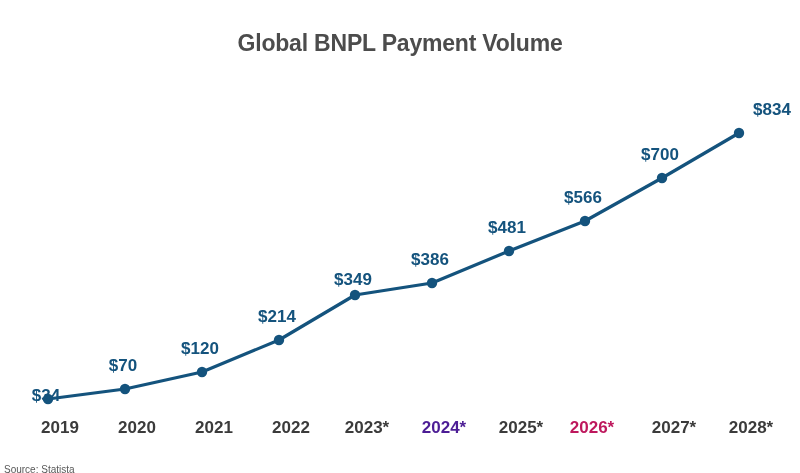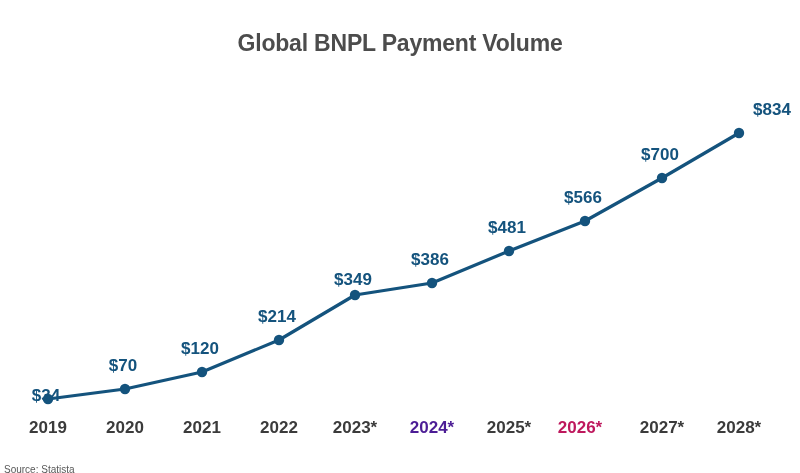--- a/index.html
+++ b/index.html
@@ -67,20 +67,21 @@
   }
   .axis-label {
     position: absolute;
     font-size: 17px;
     font-weight: bold;
     color: #3b3b3b;
     white-space: nowrap;
     font-family: "Liberation Sans", sans-serif;
     transform: translateX(-50%);
     top: 418px;
+    margin-left: 12px;
   }
   .source-note {
     position: absolute;
     left: 4px;
     top: 464px;
     font-size: 10px;
     color: #585858;
     font-family: Liberation Sans, sans-serif;
   }
 </style>

